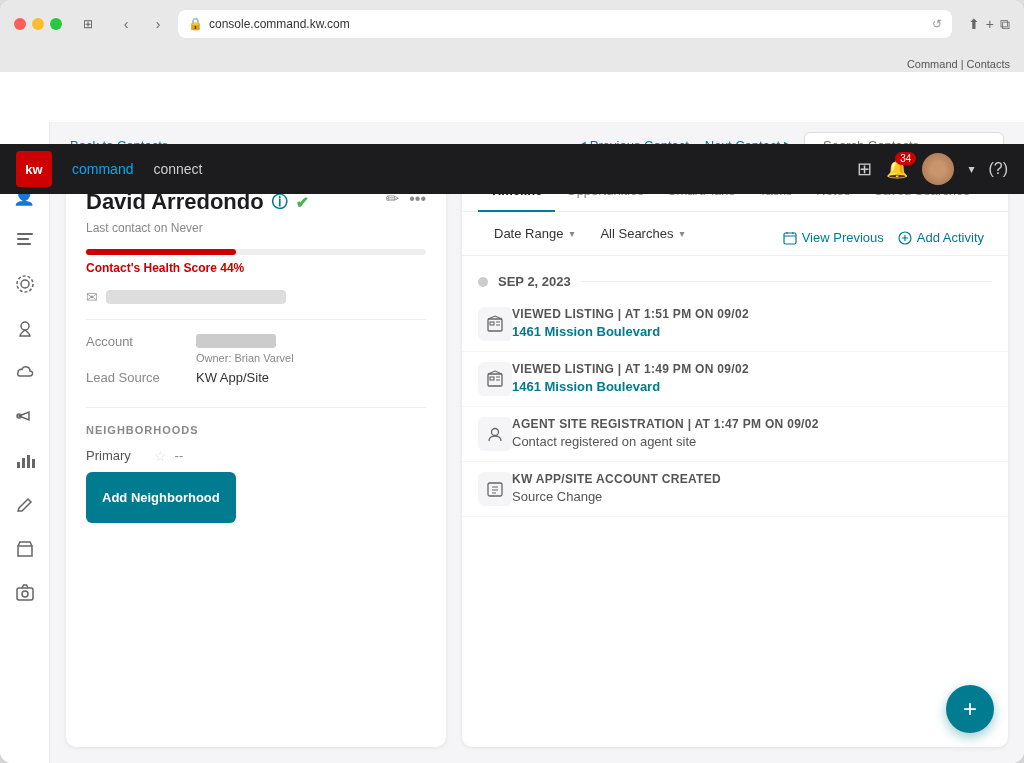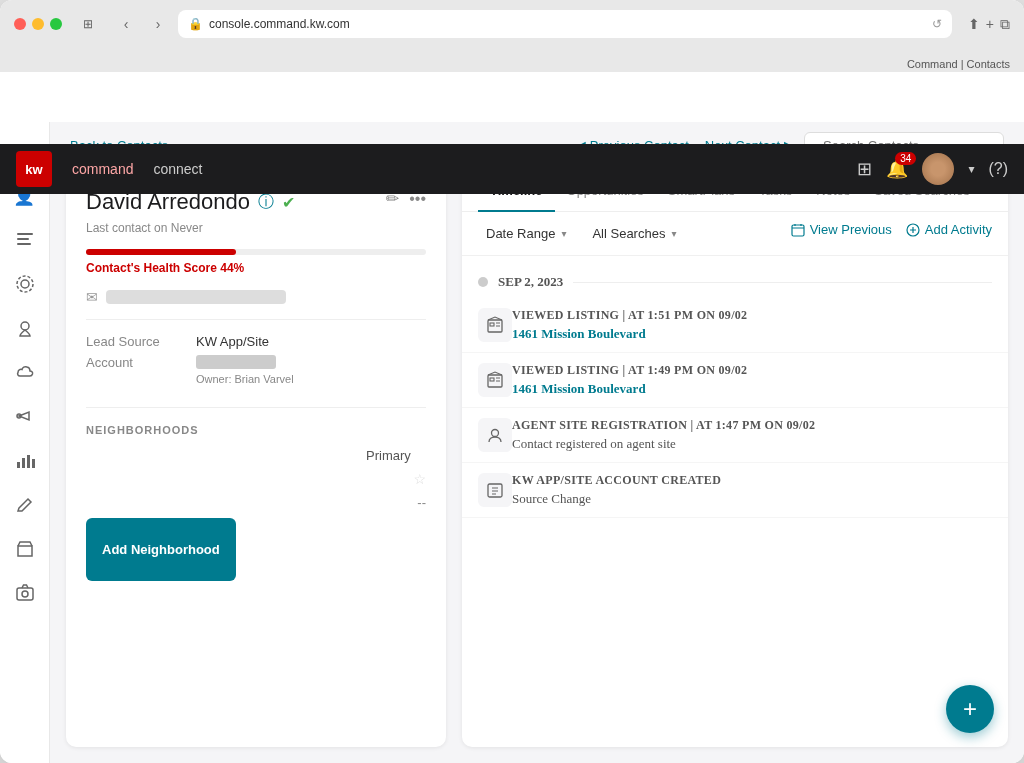--- a/index.html
+++ b/index.html
@@ -82,21 +82,21 @@
       width: 36px;
       height: 36px;
       display: flex;
       align-items: center;
       justify-content: center;
       border-radius: 4px;
       flex-shrink: 0;
     }
     .nav-links { display: flex; gap: 20px; }
     .nav-link { color: #ccc; font-size: 14px; cursor: pointer; }
-    .nav-link.active { color: #fca5a5; }
+    .nav-link.active { color: #0ea5e9; }
     .nav-right { margin-left: auto; display: flex; align-items: center; gap: 14px; }
     .nav-icon-btn { color: #ccc; font-size: 18px; cursor: pointer; position: relative; }
     .badge { background: #cc0000; color: #fff; font-size: 10px; border-radius: 10px; padding: 1px 5px; position: absolute; top: -6px; right: -8px; }
     .avatar { width: 32px; height: 32px; border-radius: 50%; background: #888; overflow: hidden; display: flex; align-items: center; justify-content: center; }
     .avatar-img { width: 100%; height: 100%; background: radial-gradient(circle, #c8956c 30%, #a0704a 100%); }
     .help-btn { color: #ccc; font-size: 16px; cursor: pointer; }
 
     
     .main-wrapper {
       display: flex;
@@ -178,21 +178,21 @@
     .contact-card {
       background: #fff;
       border-radius: 10px;
       width: 380px;
       flex-shrink: 0;
       padding: 20px;
       overflow-y: auto;
       box-shadow: 0 1px 4px rgba(0,0,0,0.08);
     }
     .contact-header { display: flex; align-items: flex-start; margin-bottom: 6px; }
-    .contact-name { font-size: 22px; font-weight: 400; color: #1c1c1e; flex: 1; display: flex; align-items: center; gap: 8px; }
+    .contact-name { font-size: 22px; font-weight: 700; color: #1c1c1e; flex: 1; display: flex; align-items: center; gap: 8px; }
     .verified-badge { color: #007b8f; font-size: 16px; }
     .check-badge { color: #4caf50; font-size: 16px; }
     .contact-actions { display: flex; gap: 10px; }
     .action-btn { background: none; border: none; cursor: pointer; color: #888; font-size: 16px; }
     .last-contact { font-size: 12px; color: #888; margin-bottom: 14px; }
 
     .health-score-section { margin-bottom: 14px; }
     .health-bar-bg { background: #eee; border-radius: 4px; height: 6px; width: 100%; margin-bottom: 6px; }
     .health-bar-fill { background: #cc0000; border-radius: 4px; height: 6px; }
     .health-score-label { font-size: 12px; color: #555; }
@@ -208,31 +208,31 @@
     .email-blurred { background: #ddd; border-radius: 4px; height: 14px; width: 180px; }
 
     .info-section { margin-bottom: 16px; padding-bottom: 16px; border-bottom: 1px solid #eee; }
     .info-row { display: flex; margin-bottom: 6px; }
     .info-label { font-size: 13px; color: #888; width: 110px; flex-shrink: 0; }
     .info-value { font-size: 13px; color: #333; }
     .info-sub { font-size: 11px; color: #888; }
 
     .neighborhoods-section { margin-bottom: 16px; }
     .section-title { font-size: 11px; font-weight: 700; color: #888; letter-spacing: 1px; margin-bottom: 12px; text-transform: uppercase; }
-    .neighborhood-row { display: flex; align-items: flex-end; gap: 8px; margin-bottom: 8px; flex-direction: column; }
+    .neighborhood-row { display: flex; align-items: flex-start; gap: 8px; margin-bottom: 8px; }
     .neighborhood-label { font-size: 13px; color: #555; width: 60px; }
     .star-icon { color: #ddd; font-size: 14px; cursor: pointer; }
     .neighborhood-value { font-size: 13px; color: #888; }
 
     .add-neighborhood-btn {
       background: #007b8f;
       color: #fff;
       border: none;
       border-radius: 6px;
-      padding: 24px 16px;
+      padding: 18px 16px;
       font-size: 13px;
       font-weight: 600;
       cursor: pointer;
     }
 
     
     .activity-panel {
       flex: 1;
       background: #fff;
       border-radius: 10px;
@@ -254,22 +254,22 @@
       font-size: 13px;
       color: #888;
       cursor: pointer;
       border-bottom: 2px solid transparent;
       margin-bottom: -1px;
     }
     .tab.active { color: #1c1c1e; border-bottom: 2px solid #007b8f; font-weight: 600; }
 
     .activity-toolbar {
       display: flex;
-      align-items: flex-start;
-      padding: 10px 16px;
+      align-items: flex-end;
+      padding: 10px 24px;
       gap: 10px;
       border-bottom: 1px solid #f0f0f0;
     }
     .filter-btn {
       display: flex;
       align-items: center;
       gap: 6px;
       font-size: 13px;
       color: #333;
       cursor: pointer;
@@ -278,21 +278,20 @@
       padding: 4px 8px;
     }
     .filter-arrow { color: #888; font-size: 10px; }
     .toolbar-right { margin-left: auto; display: flex; gap: 14px; }
     .toolbar-action { display: flex; align-items: center; gap: 5px; font-size: 13px; color: #007b8f; cursor: pointer; font-weight: 500; }
 
     .activity-list {
       flex: 1;
       overflow-y: auto;
       padding: 10px 0;
-      font-family: Liberation Serif, serif;
     }
 
     .date-separator {
       display: flex;
       align-items: center;
       padding: 8px 16px;
       gap: 10px;
     }
     .date-dot { width: 10px; height: 10px; border-radius: 50%; background: #ccc; flex-shrink: 0; }
     .date-label { font-size: 13px; font-weight: 700; color: #555; }
@@ -512,29 +511,29 @@
 
             <div class="email-section">
               <div class="email-row">
                 <span class="email-icon">✉</span>
                 <div class="email-blurred"></div>
               </div>
             </div>
 
             <div class="info-section">
               <div class="info-row">
-                <span class="info-label">Lead Source</span>
-                <span class="info-value">KW App/Site</span>
-              </div>
-              <div class="info-row">
                 <span class="info-label">Account</span>
                 <div>
                   <div style="background:#ccc; height:14px; width:80px; border-radius:3px; margin-bottom:4px;"></div>
                   <div class="info-sub">Owner: Brian Varvel</div>
                 </div>
+              </div>
+              <div class="info-row">
+                <span class="info-label">Lead Source</span>
+                <span class="info-value">KW App/Site</span>
               </div>
             </div>
 
             <div class="neighborhoods-section">
               <div class="section-title">NEIGHBORHOODS</div>
               <div class="neighborhood-row">
                 <span class="neighborhood-label">Primary</span>
                 <span class="star-icon">☆</span>
                 <span class="neighborhood-value">--</span>
               </div>

